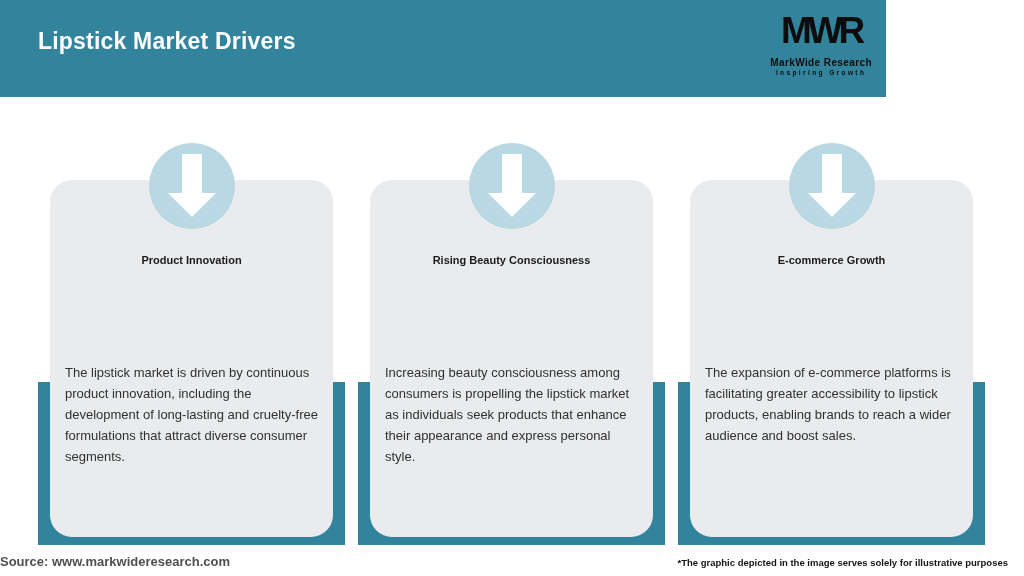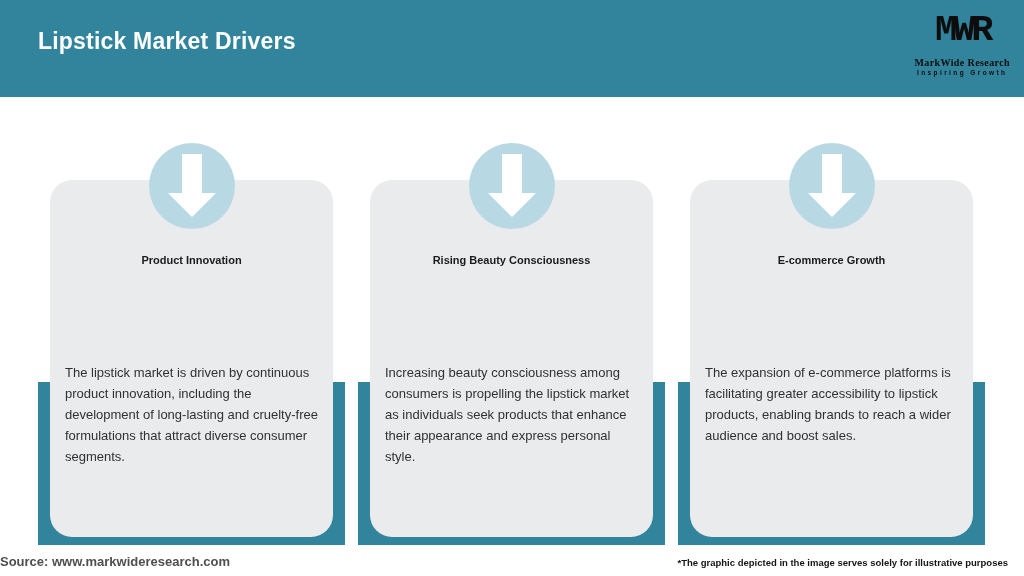--- a/index.html
+++ b/index.html
@@ -13,21 +13,21 @@
     width: 1024px;
     height: 576px;
     background: #ffffff;
     overflow: hidden;
   }
 
   
   .header {
     position: absolute;
     top: 0; left: 0;
-    width: 1024px;
+    width: 886px;
     height: 97px;
     background: #32849c;
     display: flex;
     align-items: center;
     justify-content: space-between;
     padding: 0 14px 0 38px;
   }
   .page-title {
     color: #fdfdfd;
     font-size: 23px;
@@ -39,28 +39,26 @@
     text-align: center;
     color: #0d0d0d;
     margin-top: -8px;
     line-height: 1;
   }
   .logo-acronym {
     font-size: 37px;
     font-weight: 900;
     letter-spacing: -4px;
     line-height: 0.95;
-    font-family: Liberation Mono, monospace;
   }
   .logo-name {
     font-size: 10px;
     font-weight: bold;
     letter-spacing: 0.4px;
     margin-top: 10px;
-    font-family: Liberation Serif, serif;
   }
   .logo-tagline {
     font-size: 6.5px;
     font-weight: bold;
     letter-spacing: 2.4px;
     margin-top: 2px;
   }
 
   
   .cards-row {

